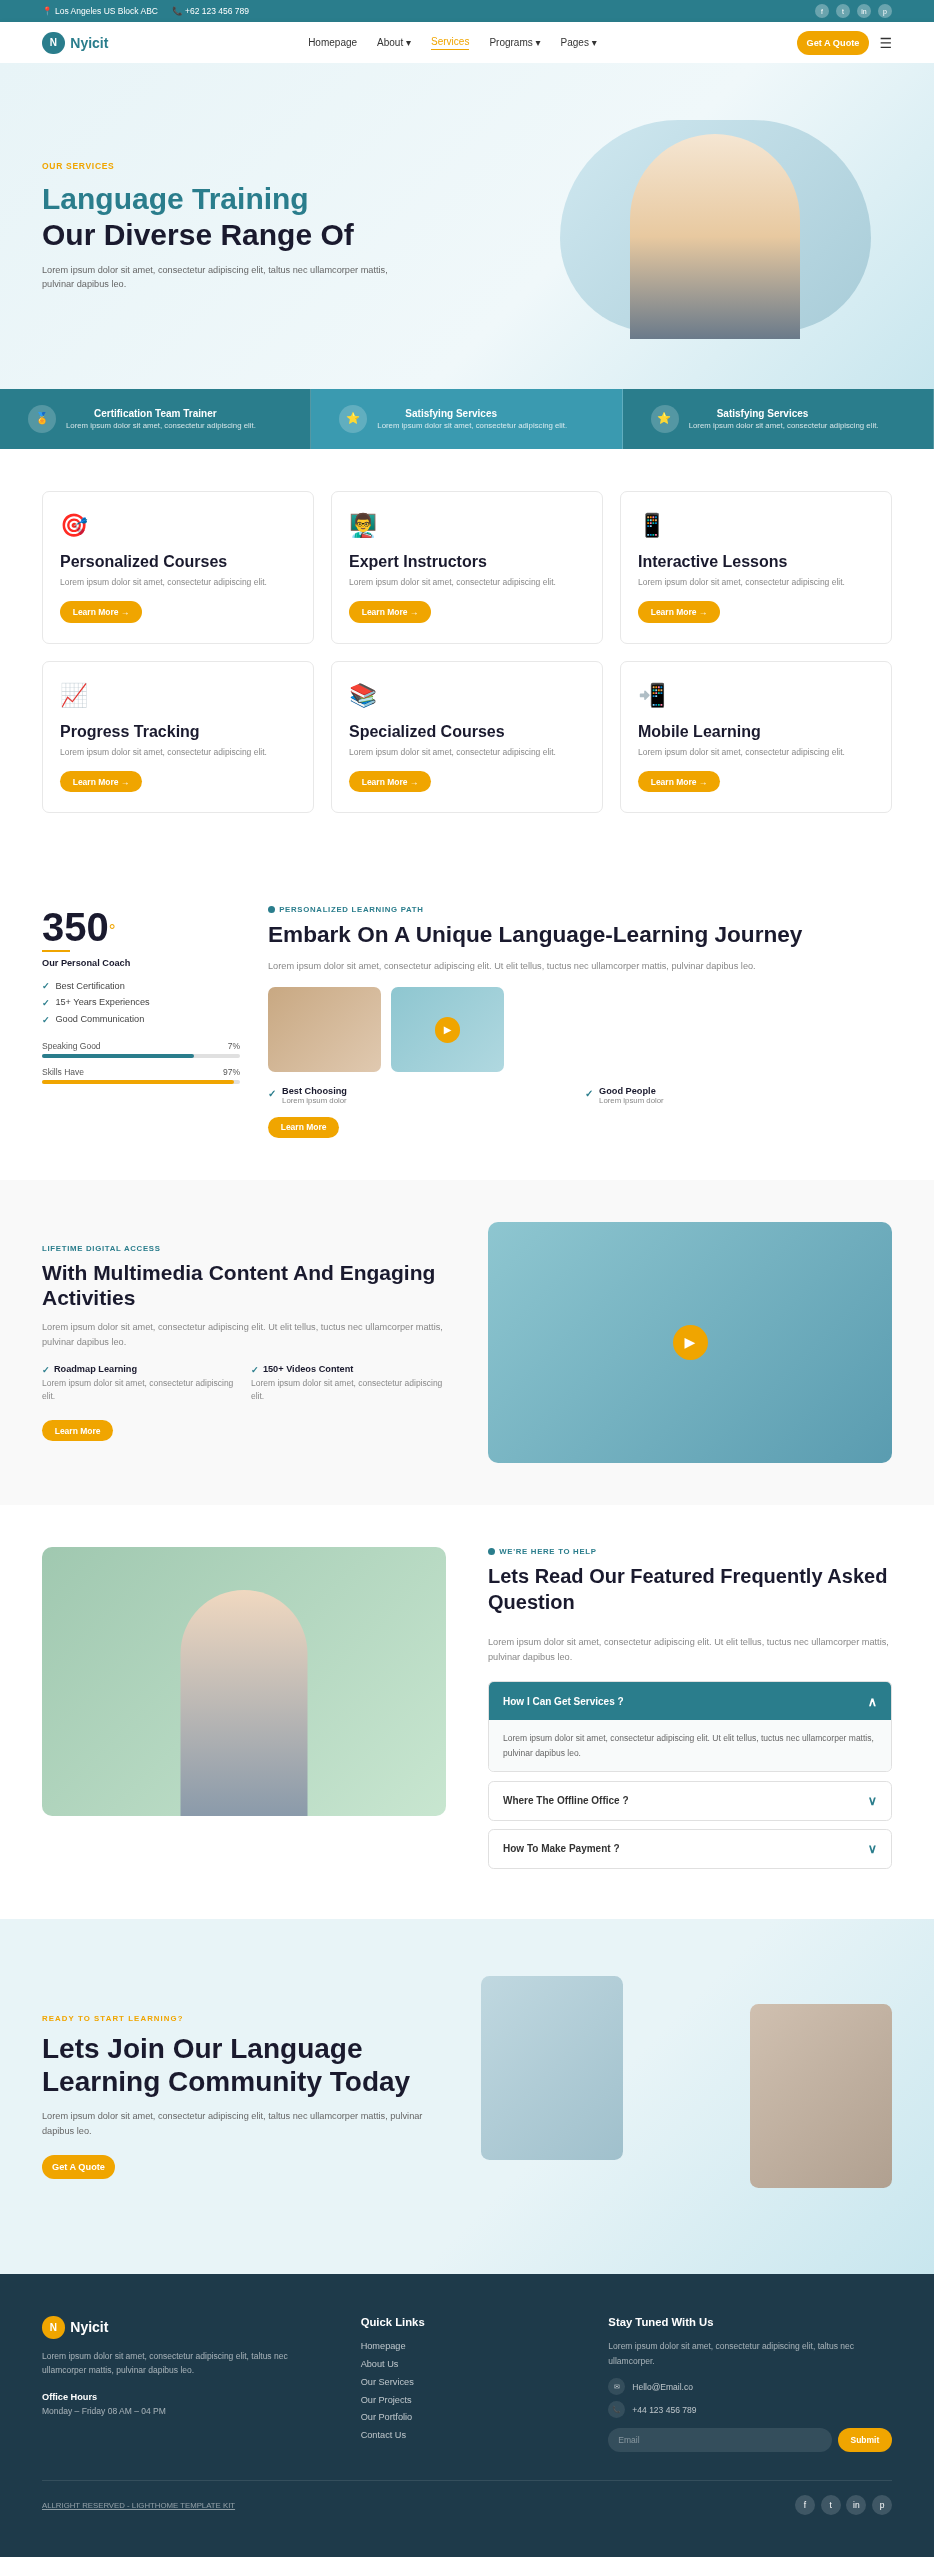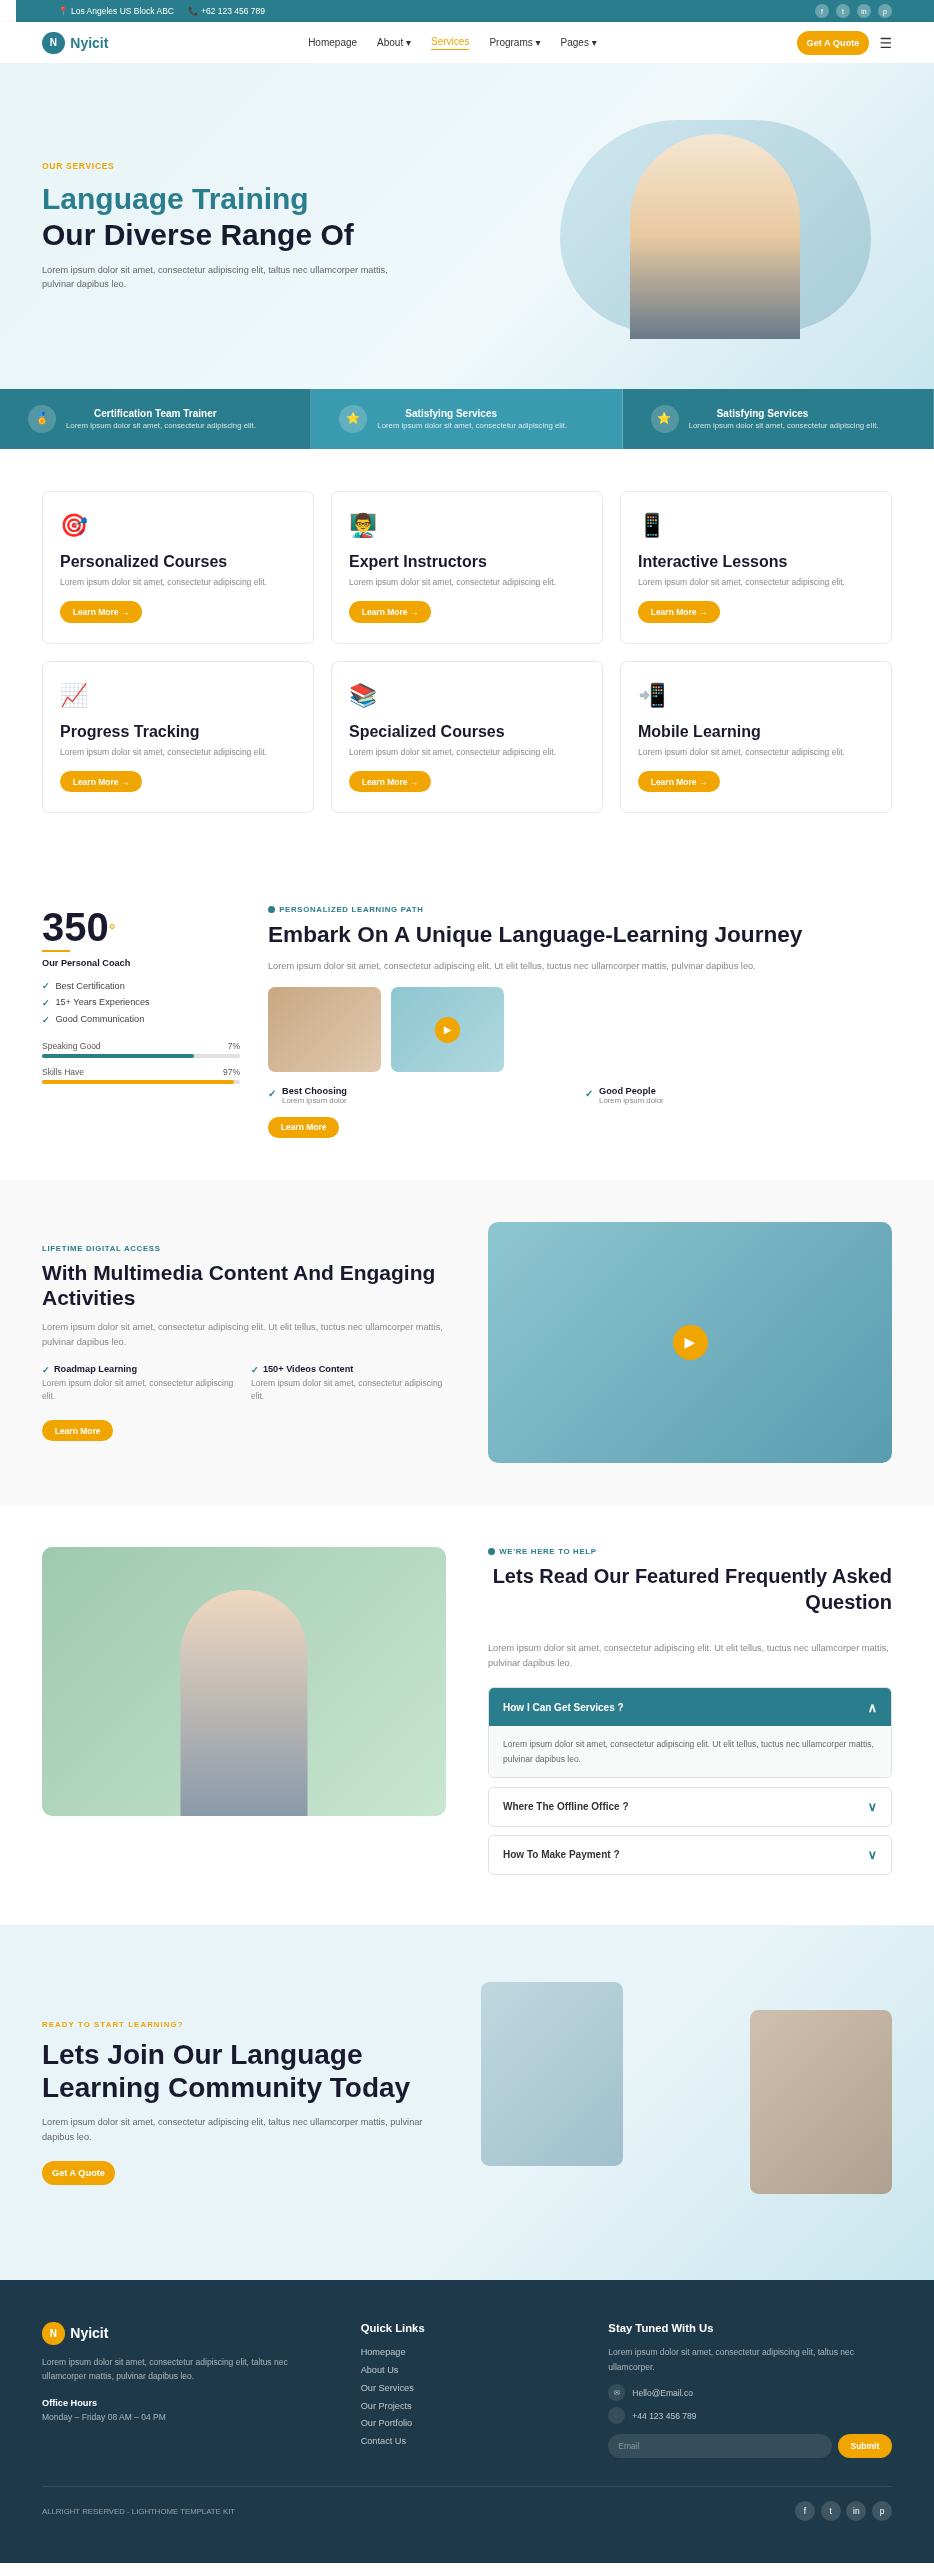--- a/index.html
+++ b/index.html
@@ -7,21 +7,20 @@
 
     
     .topbar {
       background: #2a7d8c;
       color: #fff;
       font-size: 8.5px;
       padding: 4.2px 42px;
       display: flex;
       justify-content: space-between;
       align-items: center;
-      margin-left: 16px;
     }
     .topbar-left { display: flex; gap: 14px; align-items: center; }
     .topbar-right { display: flex; gap: 7px; align-items: center; }
     .topbar-icon { width: 14px; height: 14px; border-radius: 50%; background: rgba(255,255,255,0.3); display: inline-flex; align-items: center; justify-content: center; font-size: 7px; cursor: pointer; }
 
     
     .navbar {
       background: #fff;
       padding: 8.5px 42px;
       display: flex;
@@ -140,21 +139,21 @@
     .mm-right { }
     .mm-img { width: 100%; height: 241px; background: linear-gradient(135deg, #8ec6d0, #5a9cb0); border-radius: 10px; display: flex; align-items: center; justify-content: center; position: relative; }
     .mm-play { width: 35px; height: 35px; background: #f0a500; border-radius: 50%; display: flex; align-items: center; justify-content: center; color: #fff; font-size: 14px; cursor: pointer; }
 
     
     .faq-section { padding: 42px; background: #fff; display: grid; grid-template-columns: 1fr 1fr; gap: 42px; align-items: start; }
     .faq-left { }
     .faq-img { width: 100%; height: 269px; background: linear-gradient(135deg, #c8e6d0, #a0c8b0); border-radius: 10px; overflow: hidden; position: relative; }
     .faq-right { }
     .faq-tag { font-size: 7.8px; color: #2a7d8c; font-weight: 700; text-transform: uppercase; letter-spacing: 0.7px; margin-bottom: 7px; display: flex; align-items: center; gap: 4.2px; }
-    .faq-title { font-size: 20px; font-weight: 800; color: #1a1a2e; line-height: 1.3; margin-bottom: 26px; text-align: right; }
+    .faq-title { font-size: 20px; font-weight: 800; color: #1a1a2e; line-height: 1.3; margin-bottom: 20px; }
     .faq-text { font-size: 9.2px; color: #888; line-height: 1.6; margin-bottom: 17px; }
     .accordion-item { border: 0.7px solid #e0e0e0; border-radius: 5.7px; margin-bottom: 8.5px; overflow: hidden; }
     .accordion-header { padding: 11.3px 14px; display: flex; justify-content: space-between; align-items: center; cursor: pointer; font-size: 10px; font-weight: 600; }
     .accordion-header.active { background: #2a7d8c; color: #fff; }
     .accordion-header.active .accordion-icon { color: #fff; }
     .accordion-icon { color: #2a7d8c; font-size: 12.7px; }
     .accordion-body { padding: 11.3px 14px; background: #f8fafa; font-size: 8.5px; color: #666; line-height: 1.7; }
 
     
     .cta-section {
@@ -189,21 +188,21 @@
     .footer-links ul li a { font-size: 9.2px; color: rgba(255,255,255,0.7); text-decoration: none; cursor: pointer; }
     .footer-social h3 { font-size: 11.3px; font-weight: 700; color: #fff; margin-bottom: 11.3px; }
     .footer-social-text { font-size: 8.5px; color: rgba(255,255,255,0.6); line-height: 1.7; margin-bottom: 10px; }
     .footer-contact-item { display: flex; align-items: center; gap: 7px; font-size: 8.5px; color: rgba(255,255,255,0.7); margin-bottom: 5.7px; }
     .footer-contact-icon { width: 17px; height: 17px; background: rgba(255,255,255,0.1); border-radius: 50%; display: flex; align-items: center; justify-content: center; font-size: 7px; }
     .footer-newsletter { display: flex; gap: 5.7px; margin-top: 10px; }
     .footer-newsletter input { flex: 1; padding: 7px 10px; border-radius: 15.6px; border: none; background: rgba(255,255,255,0.1); color: #fff; font-size: 8.5px; outline: none; }
     .footer-newsletter input::placeholder { color: rgba(255,255,255,0.4); }
     .footer-newsletter button { background: #f0a500; color: #fff; border: none; padding: 7px 12.7px; border-radius: 15.6px; font-size: 8.5px; cursor: pointer; font-weight: 600; white-space: nowrap; }
     .footer-bottom { border-top: 0.7px solid rgba(255,255,255,0.1); padding-top: 14px; display: flex; justify-content: space-between; align-items: center; }
-    .footer-bottom-text { font-size: 7.8px; color: rgba(255,255,255,0.5); }
+    .footer-bottom-text { font-size: 7.8px; color: rgba(255,255,255,0.5); text-decoration: underline; }
     .footer-social-icons { display: flex; gap: 5.7px; }
     .social-icon { width: 20px; height: 20px; background: rgba(255,255,255,0.15); border-radius: 50%; display: flex; align-items: center; justify-content: center; font-size: 8.5px; cursor: pointer; color: #fff; }
 
     
     .hero-photo-area {
       width: 354px;
       height: 226px;
       position: relative;
       display: flex;
       align-items: center;

